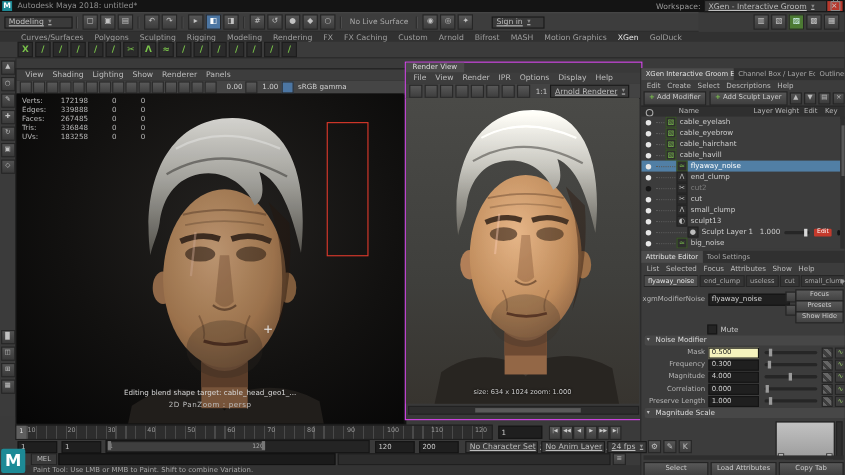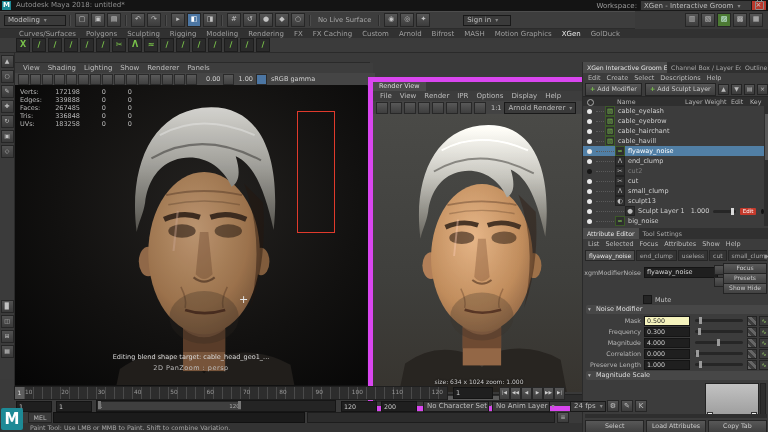--- a/index.html
+++ b/index.html
@@ -15,21 +15,21 @@
   #title{left:16px;top:1px;font-size:7px;color:#8f8f8f;white-space:nowrap;}
   .winbtn{width:15px;height:9px;margin-left:1px;background:#3a3a3a;color:#cfcfcf;font-size:7px;line-height:8px;text-align:center;}
   .winbtn.close{background:#b8382c;}
   #winbtns{right:2px;top:1px;display:flex;}
   
   #menubar{left:0;top:11px;width:768px;height:11px;background:#262626;display:flex;align-items:center;}
   .menus{display:flex;gap:0;}
   .mitem{padding:0 4px;font-size:7.5px;color:#c4c4c4;white-space:nowrap;}
   .mitem.accent{color:#6fbf44;}
   #wsgrp{position:absolute;right:4px;top:0;height:11px;display:flex;align-items:center;gap:3px;}
-  .dd{background:#3a3a3a;border:1px solid #191919;color:#bdbdbd;font-size:7px;padding:0 3px;height:9px;line-height:8px;white-space:nowrap;display:inline-flex;align-items:center;}
+  .dd{background:#3a3a3a;border:1px solid #191919;color:#bdbdbd;font-size:7px;padding:0 3px;height:9px;line-height:8px;white-space:nowrap;display:inline-flex;align-items:center;text-decoration:underline;}
   .dd::after{content:"▾";margin-left:4px;color:#8a8a8a;font-size:6px;}
   .lock{width:7px;height:7px;border:1px solid #8a8a8a;border-radius:1px;position:relative;}
   .lock::before{content:"";position:absolute;left:1px;top:-4px;width:3px;height:3px;border:1px solid #8a8a8a;border-bottom:none;border-radius:3px 3px 0 0;}
   
   #statusbar{left:0;top:22px;width:635px;height:16px;background:#3d3d3d;border-top:1px solid #4d4d4d;border-bottom:1px solid #2c2c2c;display:flex;align-items:center;}
   .sep{width:1px;height:11px;background:#2c2c2c;margin:0 3px;border-right:1px solid #4c4c4c;}
   .ibox{width:12px;height:12px;margin:0 1px;background:linear-gradient(#565656,#3c3c3c);border:1px solid #262626;color:#c2c2c2;font-size:7px;line-height:11px;text-align:center;}
   .ibox.active{background:#4c76a3;color:#fff;}
   .ibox.green{background:#4c7a33;color:#dff;}
   #rt-icons{position:absolute;right:4px;display:flex;}
@@ -56,21 +56,21 @@
   .hudrow span:nth-child(1){width:26px;}
   .hudrow span:nth-child(2){width:34px;text-align:right;}
   .hudrow span:nth-child(3){width:26px;text-align:right;}
   .hudrow span:nth-child(4){width:26px;text-align:right;}
   #redrect{left:282px;top:26px;width:36px;height:120px;border:1px solid #e03a2c;}
   #cross{left:224px;top:208px;color:#e8e8e8;font-size:11px;}
   #vpoverlay1{left:0;top:268px;width:100%;text-align:center;font-size:6.5px;color:#d8d8d8;}
   #vpoverlay2{left:0;top:279px;width:100%;text-align:center;font-size:6.5px;color:#bdbdbd;letter-spacing:.5px;}
   #headvp{left:74px;top:8px;filter:brightness(.96);}
   
-  #renderview{left:368px;top:77px;width:214px;height:324px;background:#393939;border:5px solid #d946ef;}
+  #renderview{left:368px;top:56px;width:214px;height:324px;background:#393939;border:1px solid #d946ef;}
   #rvtab{left:0;top:0;height:9px;background:#4a4a4a;padding:0 6px;font-size:6.5px;line-height:9px;color:#ddd;}
   #rvmenus{left:0;top:9px;width:100%;height:10px;background:#3d3d3d;display:flex;align-items:center;padding-left:3px;}
   #rvtools{left:0;top:19px;width:100%;height:13px;background:#434343;display:flex;align-items:center;padding:0 3px;border-bottom:1px solid #252525;}
   .rvi{width:10px;height:10px;margin-right:2px;background:linear-gradient(#585858,#3e3e3e);border:1px solid #282828;}
   #rvzoom{font-size:6.5px;color:#c8c8c8;margin:0 3px;}
   #rvrenderer{height:10px;}
   #rvcanvas{left:0;top:32px;width:212px;height:278px;overflow:hidden;background:linear-gradient(#4a4a47,#3f3f3c 60%,#37342f);}
   #headrv{left:8px;top:-2px;filter:brightness(1.18) saturate(1.02);}
   #rvstatus{left:0;top:264px;width:100%;text-align:center;font-size:6px;color:#cfcfcf;text-shadow:0 0 2px #000;}
   #rvscroll{left:2px;top:312px;width:208px;height:6px;background:#2d2d2d;border:1px solid #222;}
@@ -290,21 +290,21 @@
         <span class="ibox">○</span>
       </span>
     <span class="sep"></span>
     <span style="font-size:6.8px;color:#a8a8a8;margin:0 4px">No Live Surface</span>
     <span class="sep"></span>
     <span class="row">
         <span class="ibox">◉</span>
         <span class="ibox">◎</span>
         <span class="ibox">✦</span>
       </span>
-    <span class="dd" style="width:40px;margin-left:32px">
+    <span class="dd" style="width:40px;margin-left:16px">
         <span>Sign in</span>
       </span>
     <span id="rt-icons" class="row">
         <span class="ibox">▥</span>
         <span class="ibox">▧</span>
         <span class="ibox green">▨</span>
         <span class="ibox">▩</span>
         <span class="ibox">▦</span>
       </span>
   </div>
@@ -757,21 +757,21 @@
       <span class="rgrip" style="left:141px"></span>
     </span>
     <span class="rfield" style="margin-left:5px">120</span>
     <span class="rfield" style="margin-left:4px">200</span>
     <span class="dd" style="width:58px;margin-left:6px">
         <span>No Character Set</span>
       </span>
     <span class="dd" style="width:50px;margin-left:3px">
         <span>No Anim Layer</span>
       </span>
-    <span class="dd" style="width:28px;margin-left:20px">
+    <span class="dd" style="width:28px;margin-left:2px">
         <span>24 fps</span>
       </span>
     <span class="row">
         <span class="ibox" style="width:10px;height:10px">⚙</span>
         <span class="ibox" style="width:10px;height:10px">✎</span>
         <span class="ibox" style="width:10px;height:10px">K</span>
       </span>
   </div>
   <div id="cmdrow" class="abs">
     <span id="mellabel">MEL</span>

